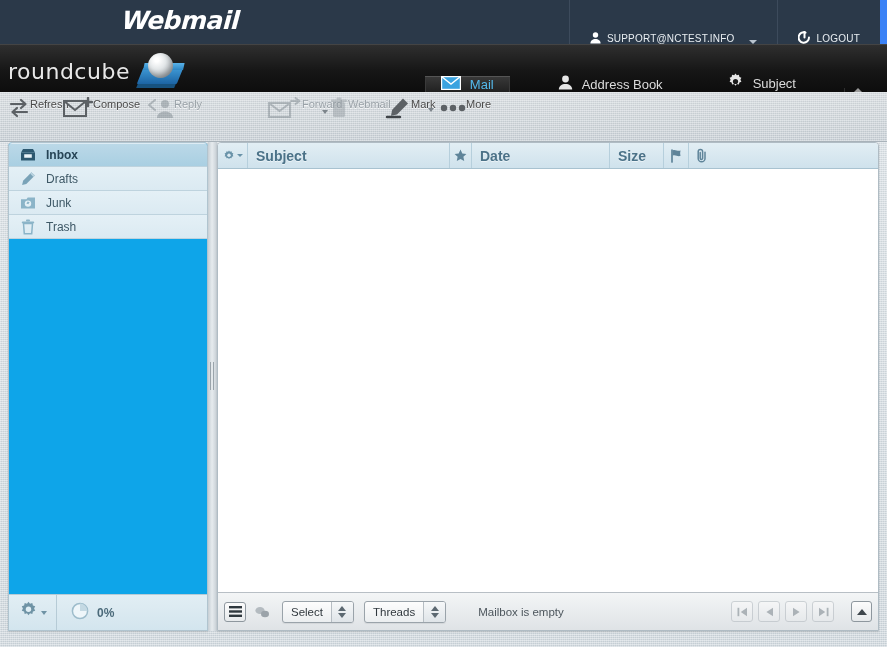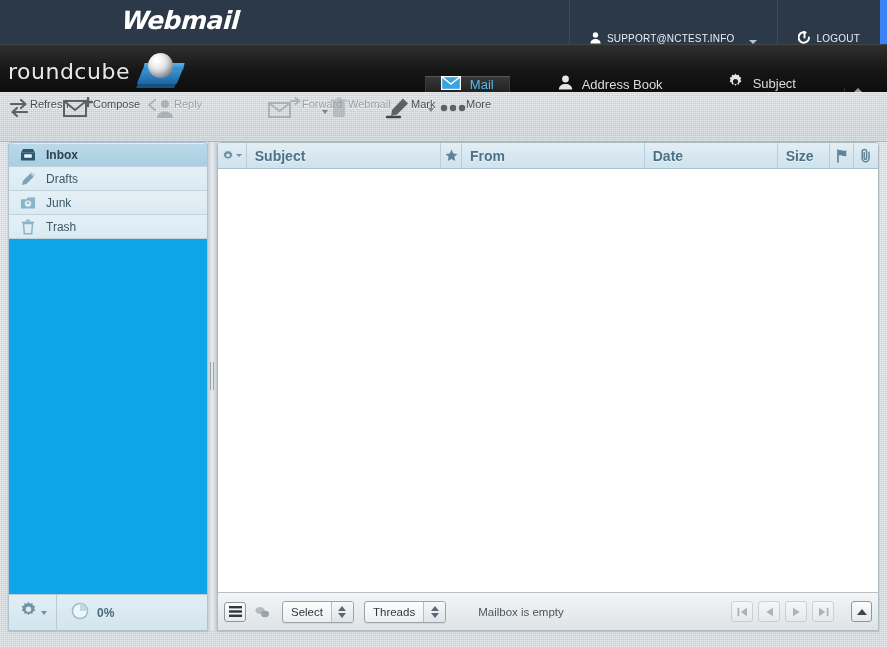--- a/index.html
+++ b/index.html
@@ -505,23 +505,20 @@
     <div class="hcell" style="width:202px;">
       <span>Subject</span>
     </div>
 
     <div class="hcell icon-cell" style="width:22px;">
       <svg width="13" height="13" viewBox="0 0 13 13">
         <path fill="#5f8499" d="M6.5 0.6l1.8 3.8 4.1.5-3 2.9.8 4.1-3.7-2-3.7 2 .8-4.1-3-2.9 4.1-.5z"></path>
       </svg>
     </div>
 
-    <div class="hcell" style="width:190px;">
-      <span>From</span>
-    </div>
 
     <div class="hcell" style="width:138px;">
       <span>Date</span>
     </div>
 
     <div class="hcell" style="width:54px;">
       <span>Size</span>
     </div>
 
     <div class="hcell icon-cell" style="width:25px;">

